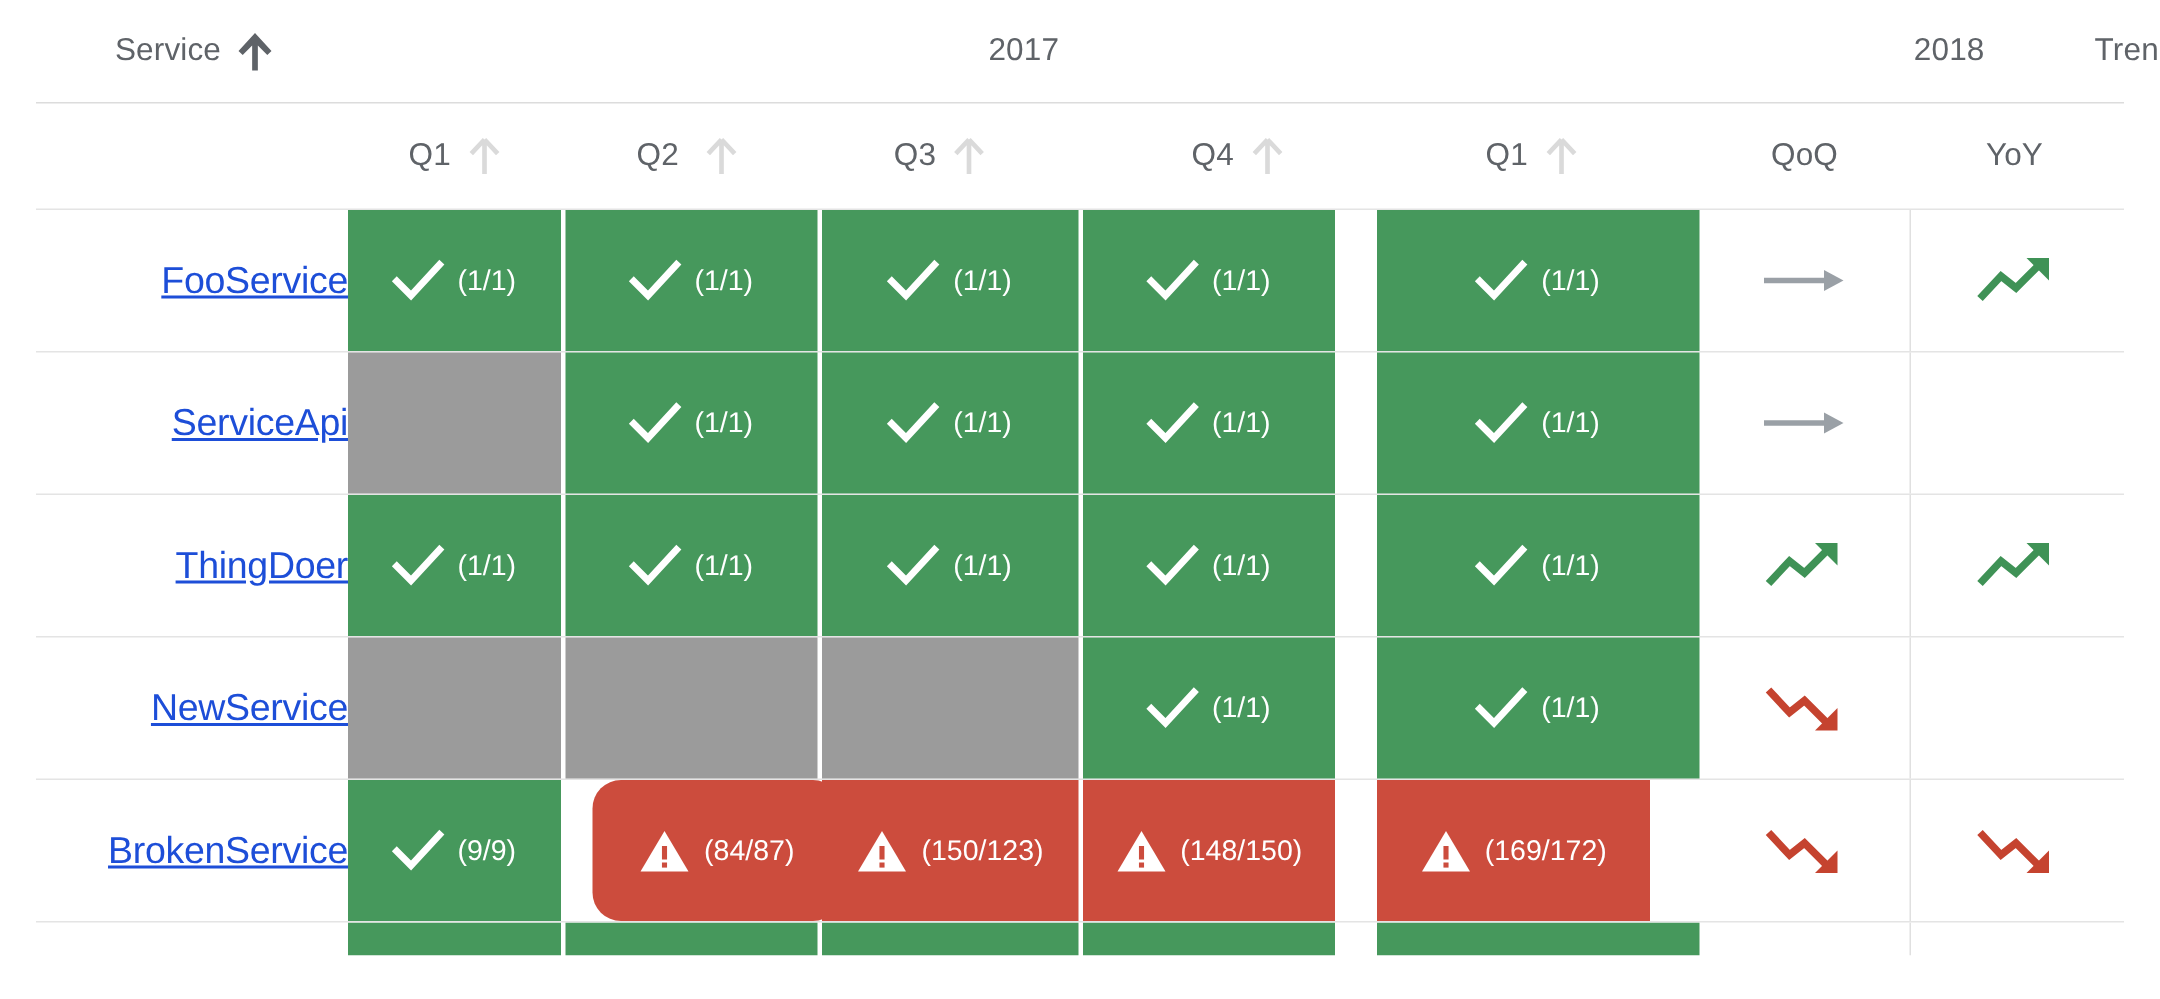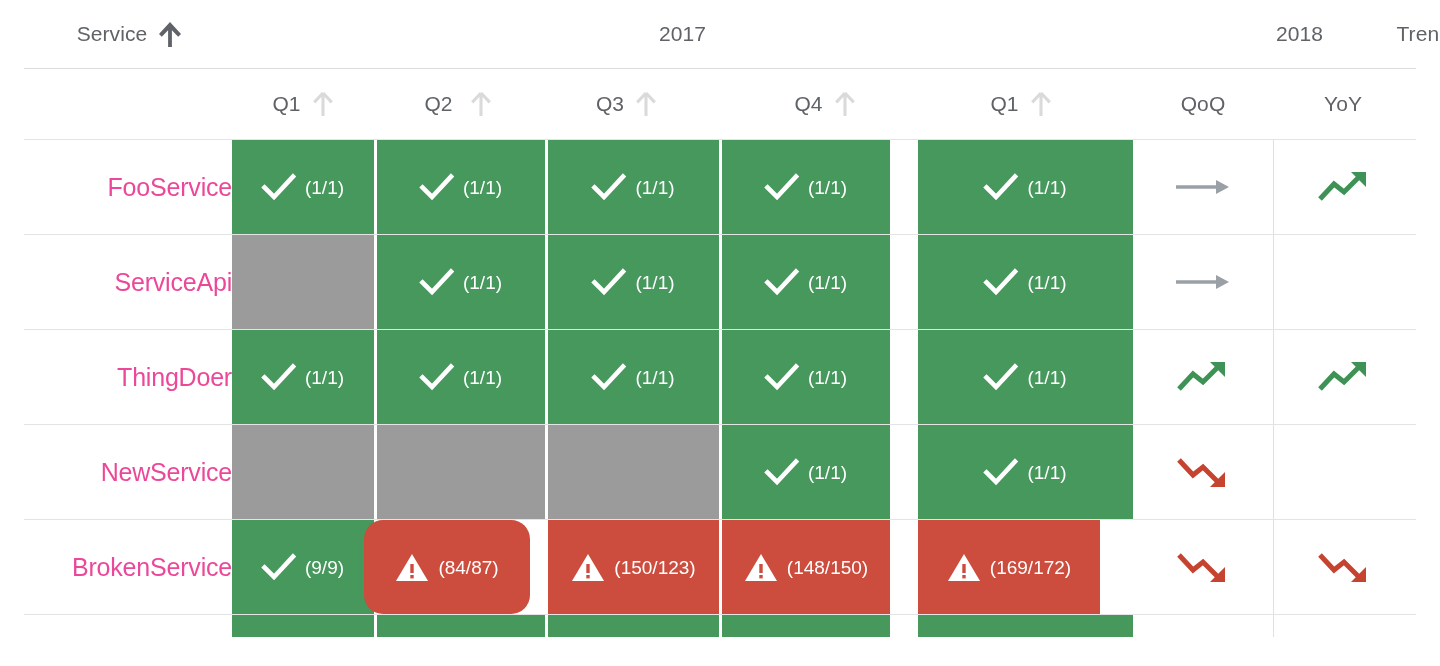--- a/index.html
+++ b/index.html
@@ -68,25 +68,26 @@
   .row.clipped { height: 22px; border-bottom: none; overflow: hidden; }
 
   .svc {
     position: absolute;
     left: 0;
     top: 0;
     width: 208px;
     height: 100%;
     display: flex;
     align-items: center;
-    color: #ec4899;
+    color: #1d4ed8;
     font-size: 25px;
     letter-spacing: -0.2px;
     white-space: nowrap;
     cursor: pointer;
+    text-decoration: underline;
   }
   .svc.rtl { justify-content: flex-end; }
 
   .cell {
     position: absolute;
     top: 0;
     height: 100%;
     display: flex;
     align-items: center;
     justify-content: center;
@@ -407,21 +408,21 @@
       <div class="svc rtl" style="padding-right:16px;">BrokenService</div>
 
       <div class="cell green" style="left:208px;width:142px;">
         <span>
           <svg width="34" height="28" viewBox="0 0 34 28">
               <path d="M2.5 14.5 L12 24 L31 3.5" fill="none" stroke="#fff" stroke-width="4.6" stroke-linecap="square"></path>
             </svg>
         </span>
         <span class="ratio">(9/9)</span>
       </div>
-      <div class="cell red" style="left:340px;width:166px;border-radius:19px;">
+      <div class="cell red" style="left:371px;width:166px;border-radius:19px;">
         <span>
           <svg width="34" height="30" viewBox="0 0 34 30">
               <path d="M17 2 L33 29 L1 29 Z" fill="#fff"></path>
               <rect x="15.3" y="12" width="3.4" height="9" fill="#cc4c3d"></rect>
               <rect x="15.3" y="23" width="3.4" height="3.4" fill="#cc4c3d"></rect>
             </svg>
         </span>
         <span class="ratio">(84/87)</span>
       </div>
       <div class="cell red" style="left:524px;width:171px;">

